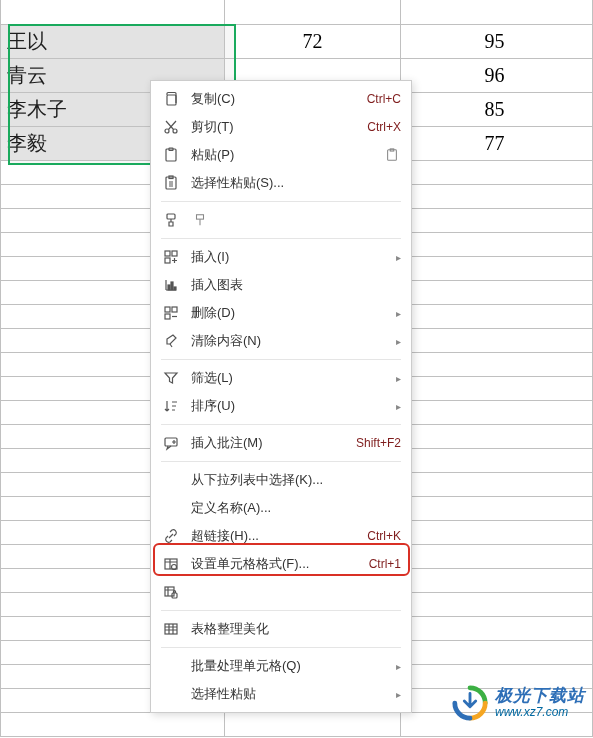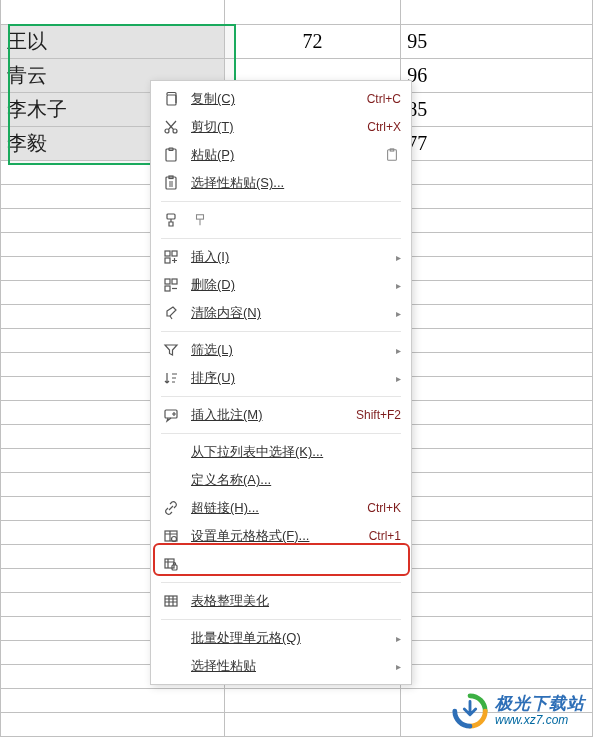--- a/index.html
+++ b/index.html
@@ -19,21 +19,21 @@
     .spreadsheet td {
       border: 1px solid #c0c0c0;
       height: 34px;
       padding: 2px 6px;
       font-size: 20px;
       font-family: "SimSun", serif;
     }
     .row-top td { height: 24px; border-top: none; }
     .col-a { width: 228px; }
     .col-b { width: 179px; text-align: center; }
-    .col-c { width: 195px; text-align: left; padding-right: 10px !important; }
+    .col-c { width: 195px; text-align: center; padding-right: 10px !important; }
     .selected-range {
       position: absolute;
       top: 24px;
       left: 8px;
       width: 228px;
       height: 141px;
       border: 2px solid #1aaa5d;
       pointer-events: none;
       background: rgba(200,200,200,0.15);
     }
@@ -71,21 +71,21 @@
     .menu-icon {
       width: 20px;
       height: 20px;
       margin-right: 10px;
       display: flex;
       align-items: center;
       justify-content: center;
       color: #555;
       flex-shrink: 0;
     }
-    .menu-label { flex: 1; text-decoration: underline; }
+    .menu-label { flex: 1; }
     .menu-short { color: #7f1d1d; font-size: 12px; margin-left: 8px; }
     .menu-arrow { color: #888; font-size: 10px; margin-left: 6px; }
     .menu-sep {
       height: 1px;
       background: #e5e5e5;
       margin: 4px 10px;
     }
     .menu-right-icon {
       width: 18px;
       height: 18px;
@@ -96,21 +96,21 @@
     }
     .highlight-box {
       position: absolute;
       border: 2px solid #d93025;
       border-radius: 6px;
       pointer-events: none;
     }
     .watermark {
       position: absolute;
       right: 8px;
-      bottom: 8px;
+      bottom: 16px;
       display: flex;
       align-items: center;
       gap: 6px;
       justify-content: flex-end;
     }
     .wm-logo {
       width: 38px; height: 38px;
       position: relative;
     }
     .wm-text { display: flex; flex-direction: column; line-height: 1.1; }
@@ -357,20 +357,31 @@
           <rect x="2" y="9" width="5" height="5"></rect>
           <path d="M11.5 9v5M9 11.5h5"></path>
         </svg>
     </span>
     <span class="menu-label">插入(I)</span>
     <span class="menu-arrow">▸</span>
   </div>
   <div class="menu-item">
     <span class="menu-icon">
       <svg width="16" height="16" viewBox="0 0 16 16" fill="none" stroke="#555" stroke-width="1.2">
+          <path d="M3 13V3M3 13h10"></path>
+          <rect x="5" y="8" width="2" height="5" fill="#555"></rect>
+          <rect x="8" y="5" width="2" height="8" fill="#555"></rect>
+          <rect x="11" y="10" width="2" height="3" fill="#555"></rect>
+        </svg>
+    </span>
+    <span class="menu-label">插入图表</span>
+  </div>
+  <div class="menu-item">
+    <span class="menu-icon">
+      <svg width="16" height="16" viewBox="0 0 16 16" fill="none" stroke="#555" stroke-width="1.2">
           <rect x="2" y="2" width="5" height="5"></rect>
           <rect x="9" y="2" width="5" height="5"></rect>
           <rect x="2" y="9" width="5" height="5"></rect>
           <path d="M9 11.5h5"></path>
         </svg>
     </span>
     <span class="menu-label">删除(D)</span>
     <span class="menu-arrow">▸</span>
   </div>
   <div class="menu-item">

